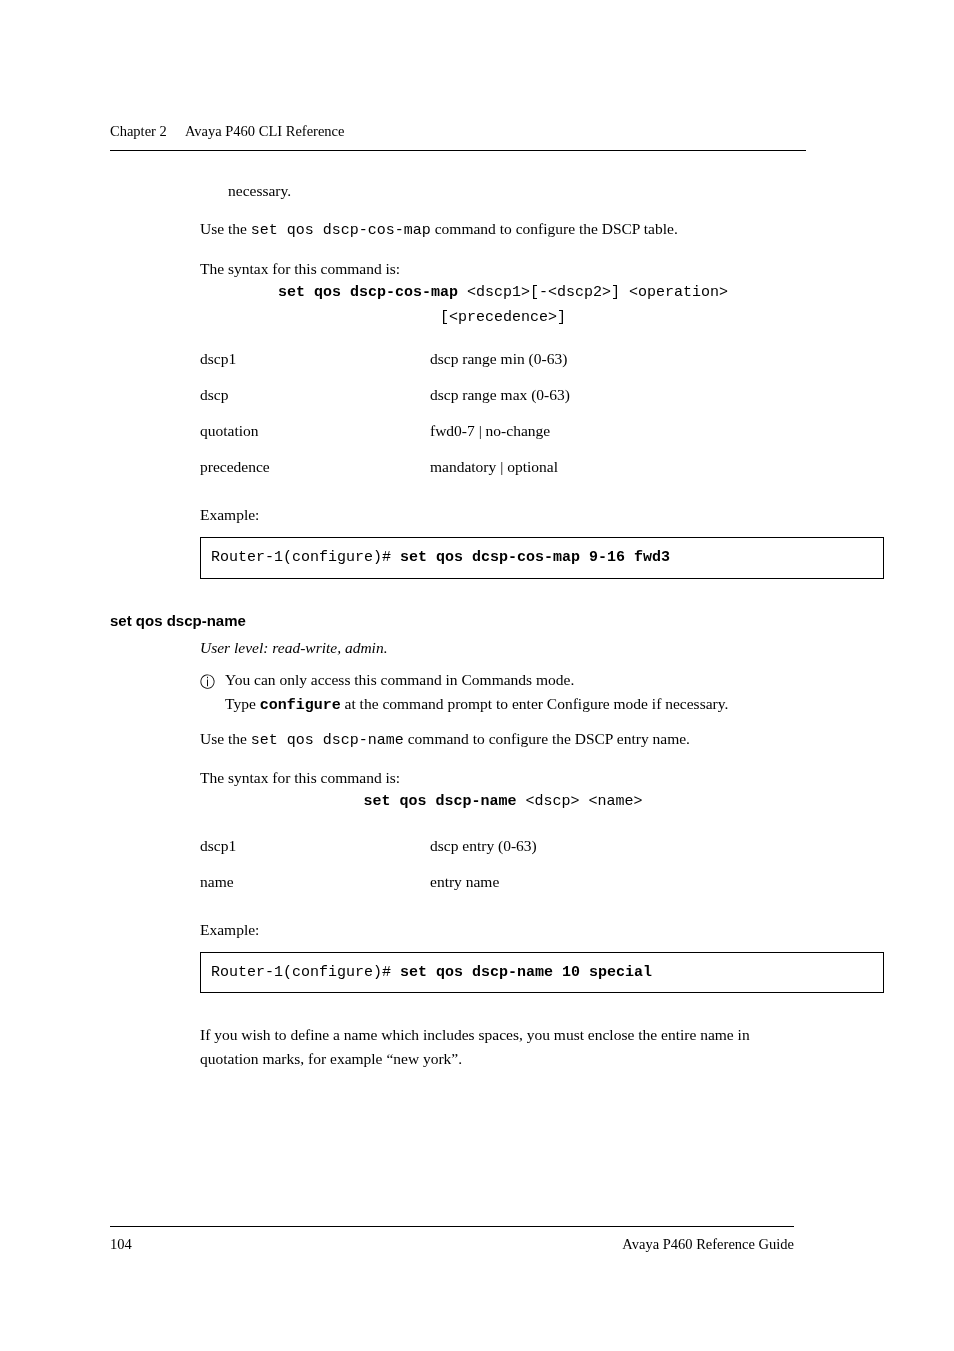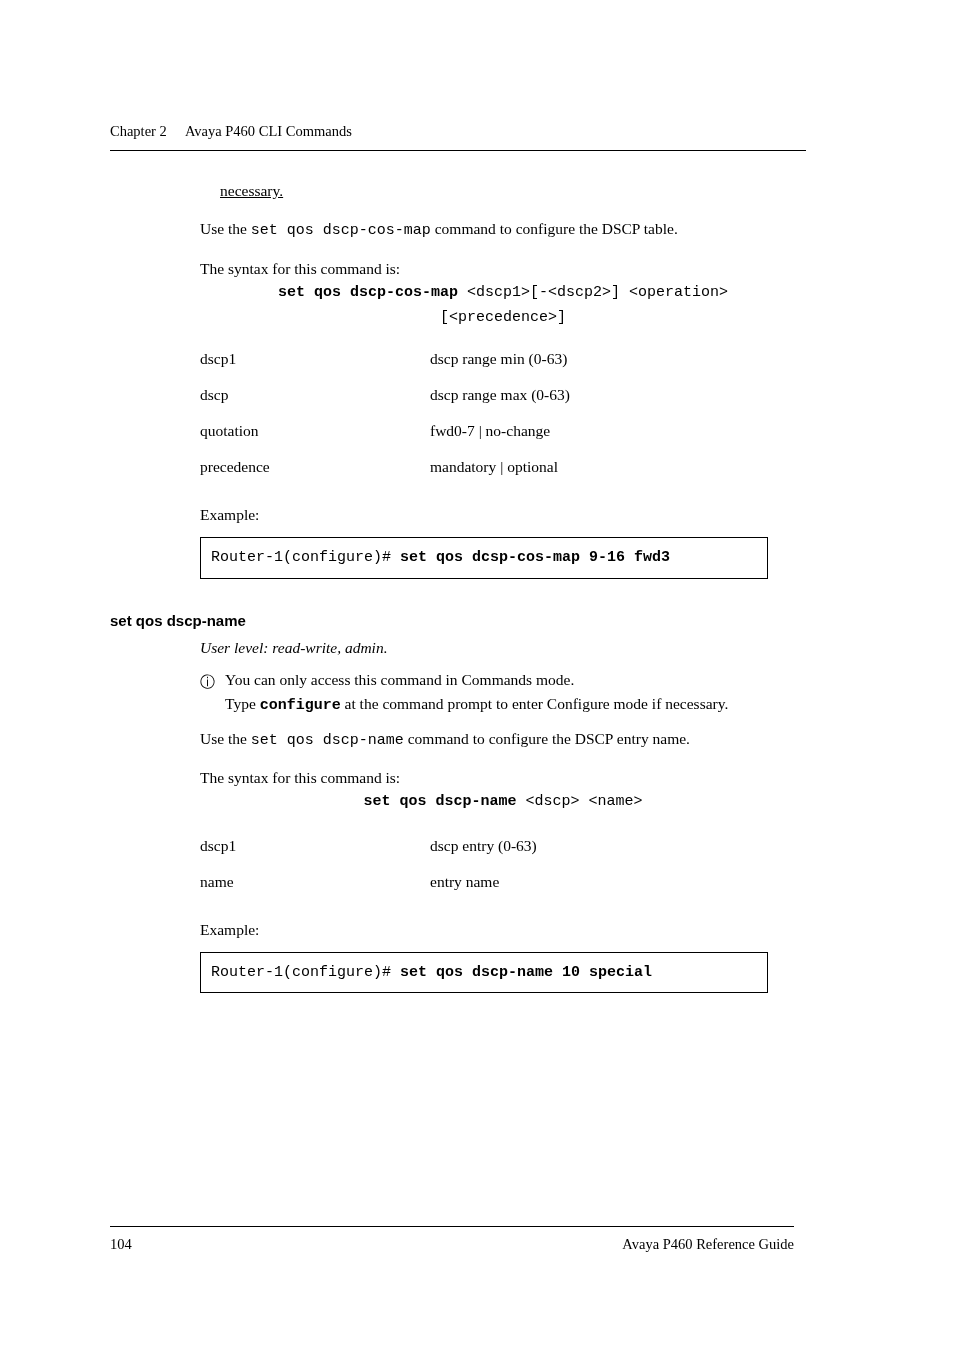--- a/index.html
+++ b/index.html
@@ -53,21 +53,21 @@
       vertical-align: top;
     }
     .param-table td:first-child { width: 230px; }
     .example-label { margin-bottom: 10px; }
     .code-box {
       border: 1px solid #000;
       padding: 8px 10px;
       font-family: "Courier New", Courier, monospace;
       font-size: 15px;
       margin-bottom: 30px;
-      width: 568px;
+      width: 684px;
     }
     .section-heading {
       font-family: Arial, Helvetica, sans-serif;
       font-weight: bold;
       font-size: 15px;
       margin-left: 0;
       margin-bottom: 4px;
     }
     .userlevel {
       font-style: italic;
@@ -101,26 +101,26 @@
       display: flex;
       justify-content: space-between;
       font-size: 14.5px;
     }
   </style>
 </head>
 <body>
 
 <div class="page">
   <div class="running-head">
-    <span>Chapter 2</span>&nbsp;&nbsp;&nbsp;&nbsp;&nbsp;<span>Avaya P460 CLI Commands</span>
+    <span>Chapter 2</span>&nbsp;&nbsp;&nbsp;&nbsp;&nbsp;<span>Avaya P460 CLI Reference</span>
   </div>
   <hr class="rule">
 
   <div class="indent-block">
-    <div class="para" style="margin-left:20px;text-decoration:underline;">necessary.</div>
+    <div class="para" style="margin-left:28px;">necessary.</div>
 
     <div class="para">
       <span>Use the </span><span class="mono">set qos dscp-cos-map</span><span> command to configure the DSCP table.</span>
     </div>
 
     <div>The syntax for this command is:</div>
     <div class="code-line"><span class="bold">set qos dscp-cos-map</span><span> &lt;dscp1&gt;[-&lt;dscp2&gt;] &lt;operation&gt;</span></div>
     <div class="code-line">[&lt;precedence&gt;]</div>
 
     <table class="param-table">
@@ -180,20 +180,21 @@
         <td>entry name</td>
       </tr>
     </tbody>
       </table>
 
     <div class="example-label">Example:</div>
     <div class="code-box">
       <span>Router-1(configure)#  </span><span class="bold">set qos dscp-name 10 special</span>
     </div>
 
+    <div class="para">If you wish to define a name which includes spaces, you must enclose the entire name in quotation marks, for example “new york”.</div>
   </div>
 </div>
 
 <div class="footer">
   <hr class="footer-rule">
   <div class="footer-row">
     <span>104</span>
     <span>Avaya P460 Reference Guide</span>
   </div>
 </div>

